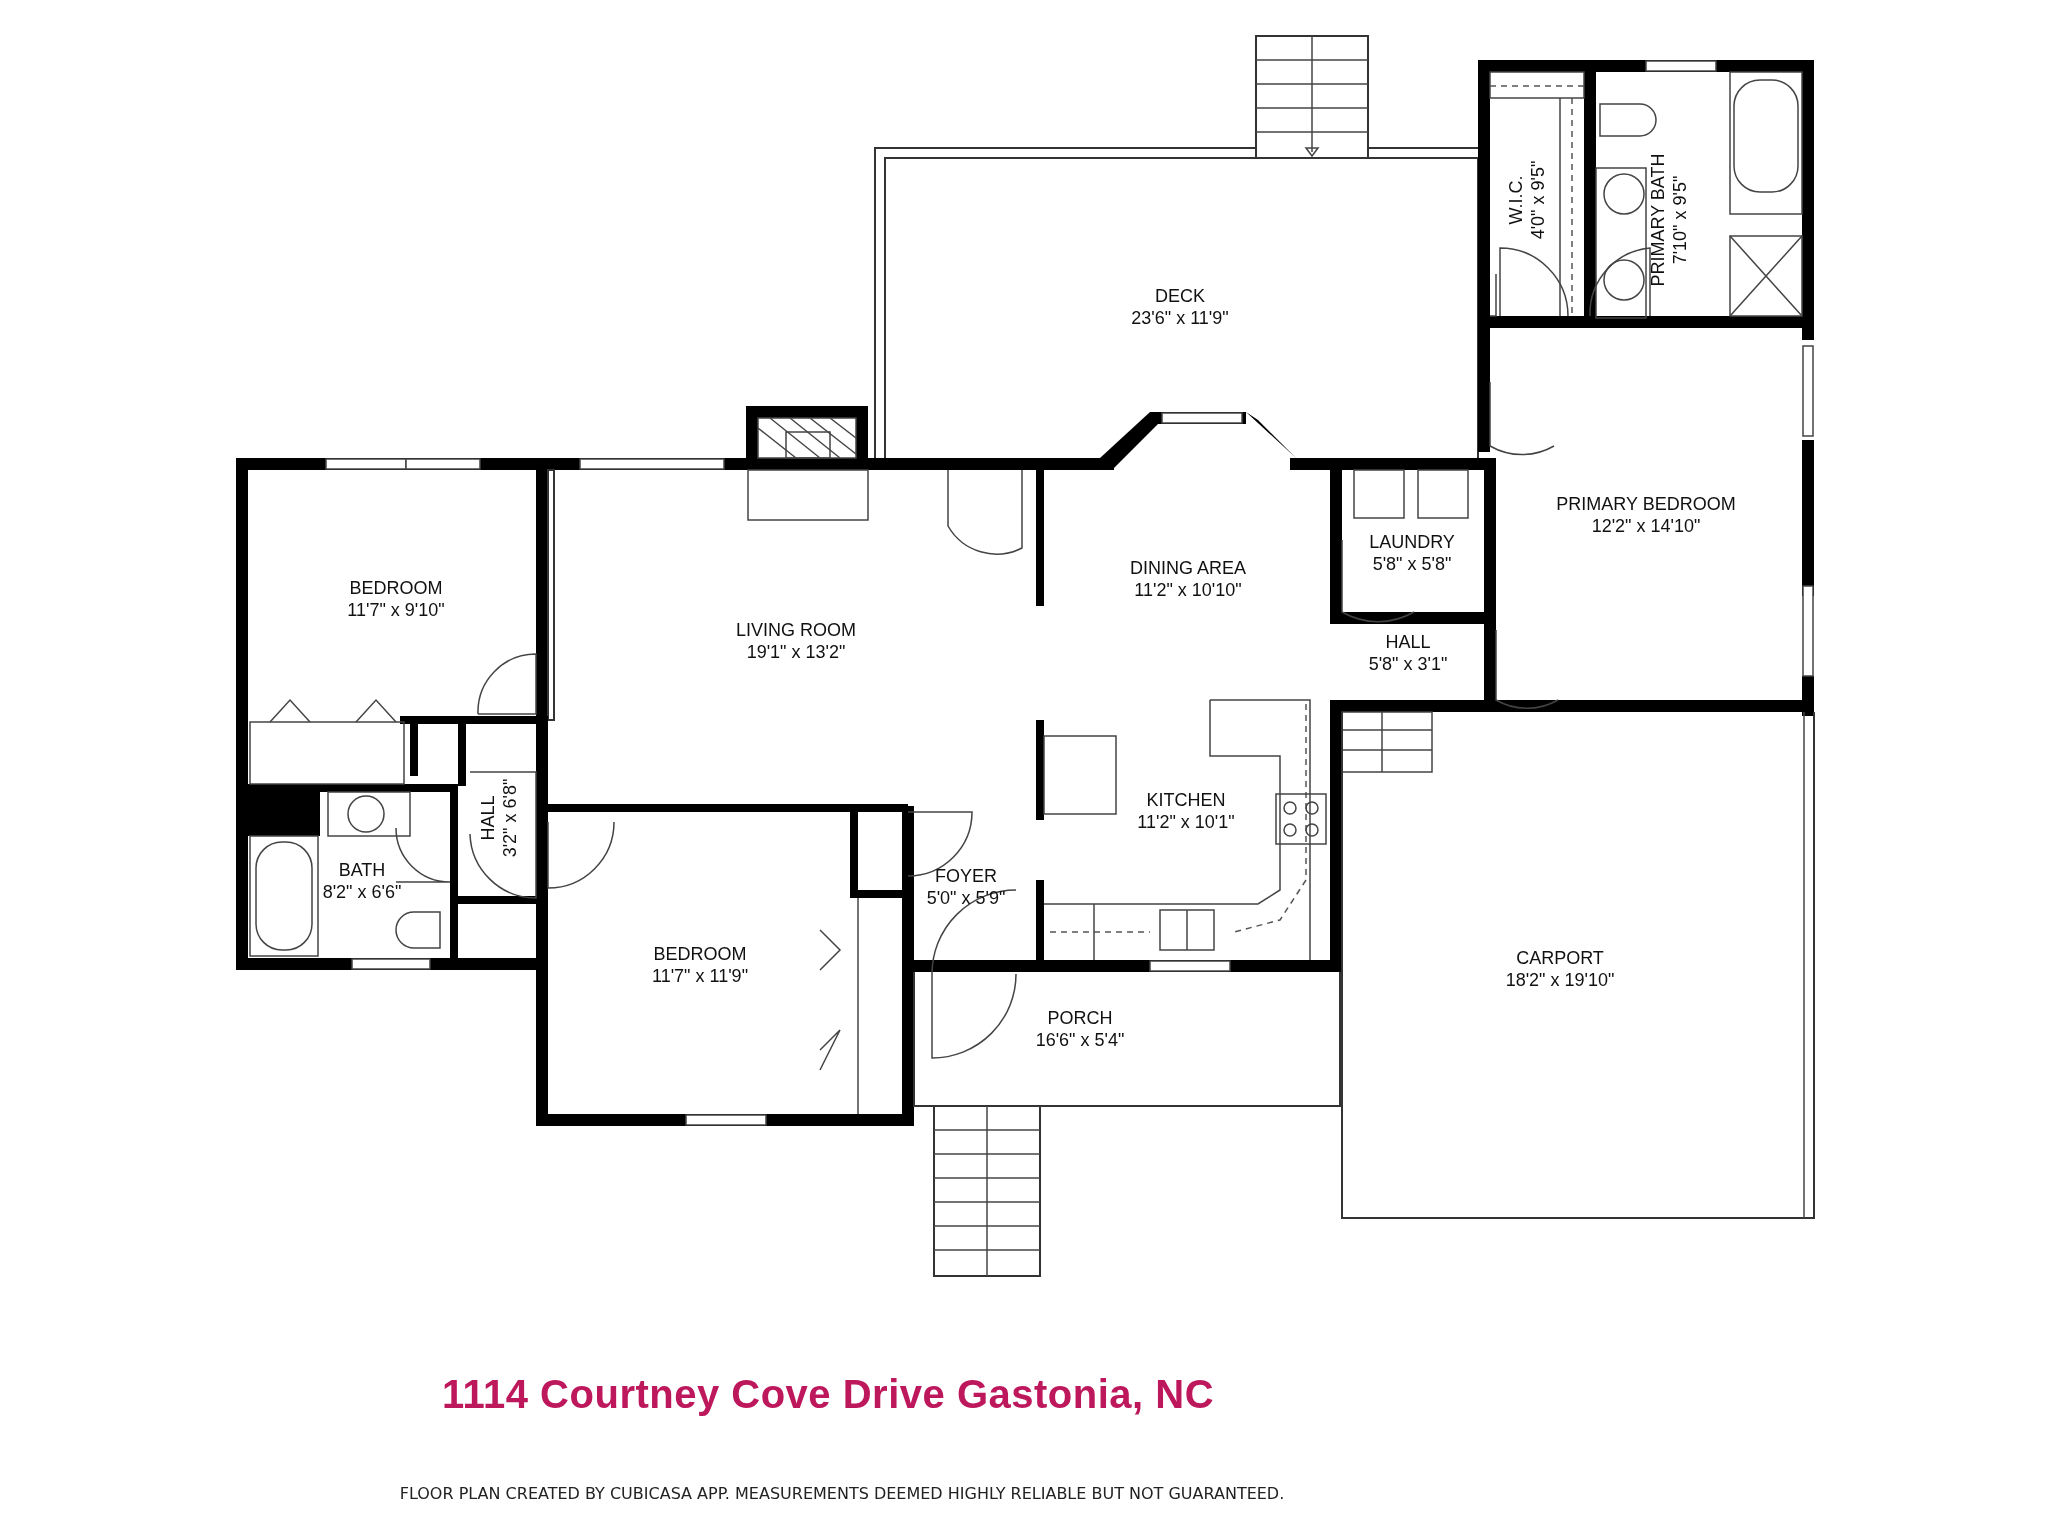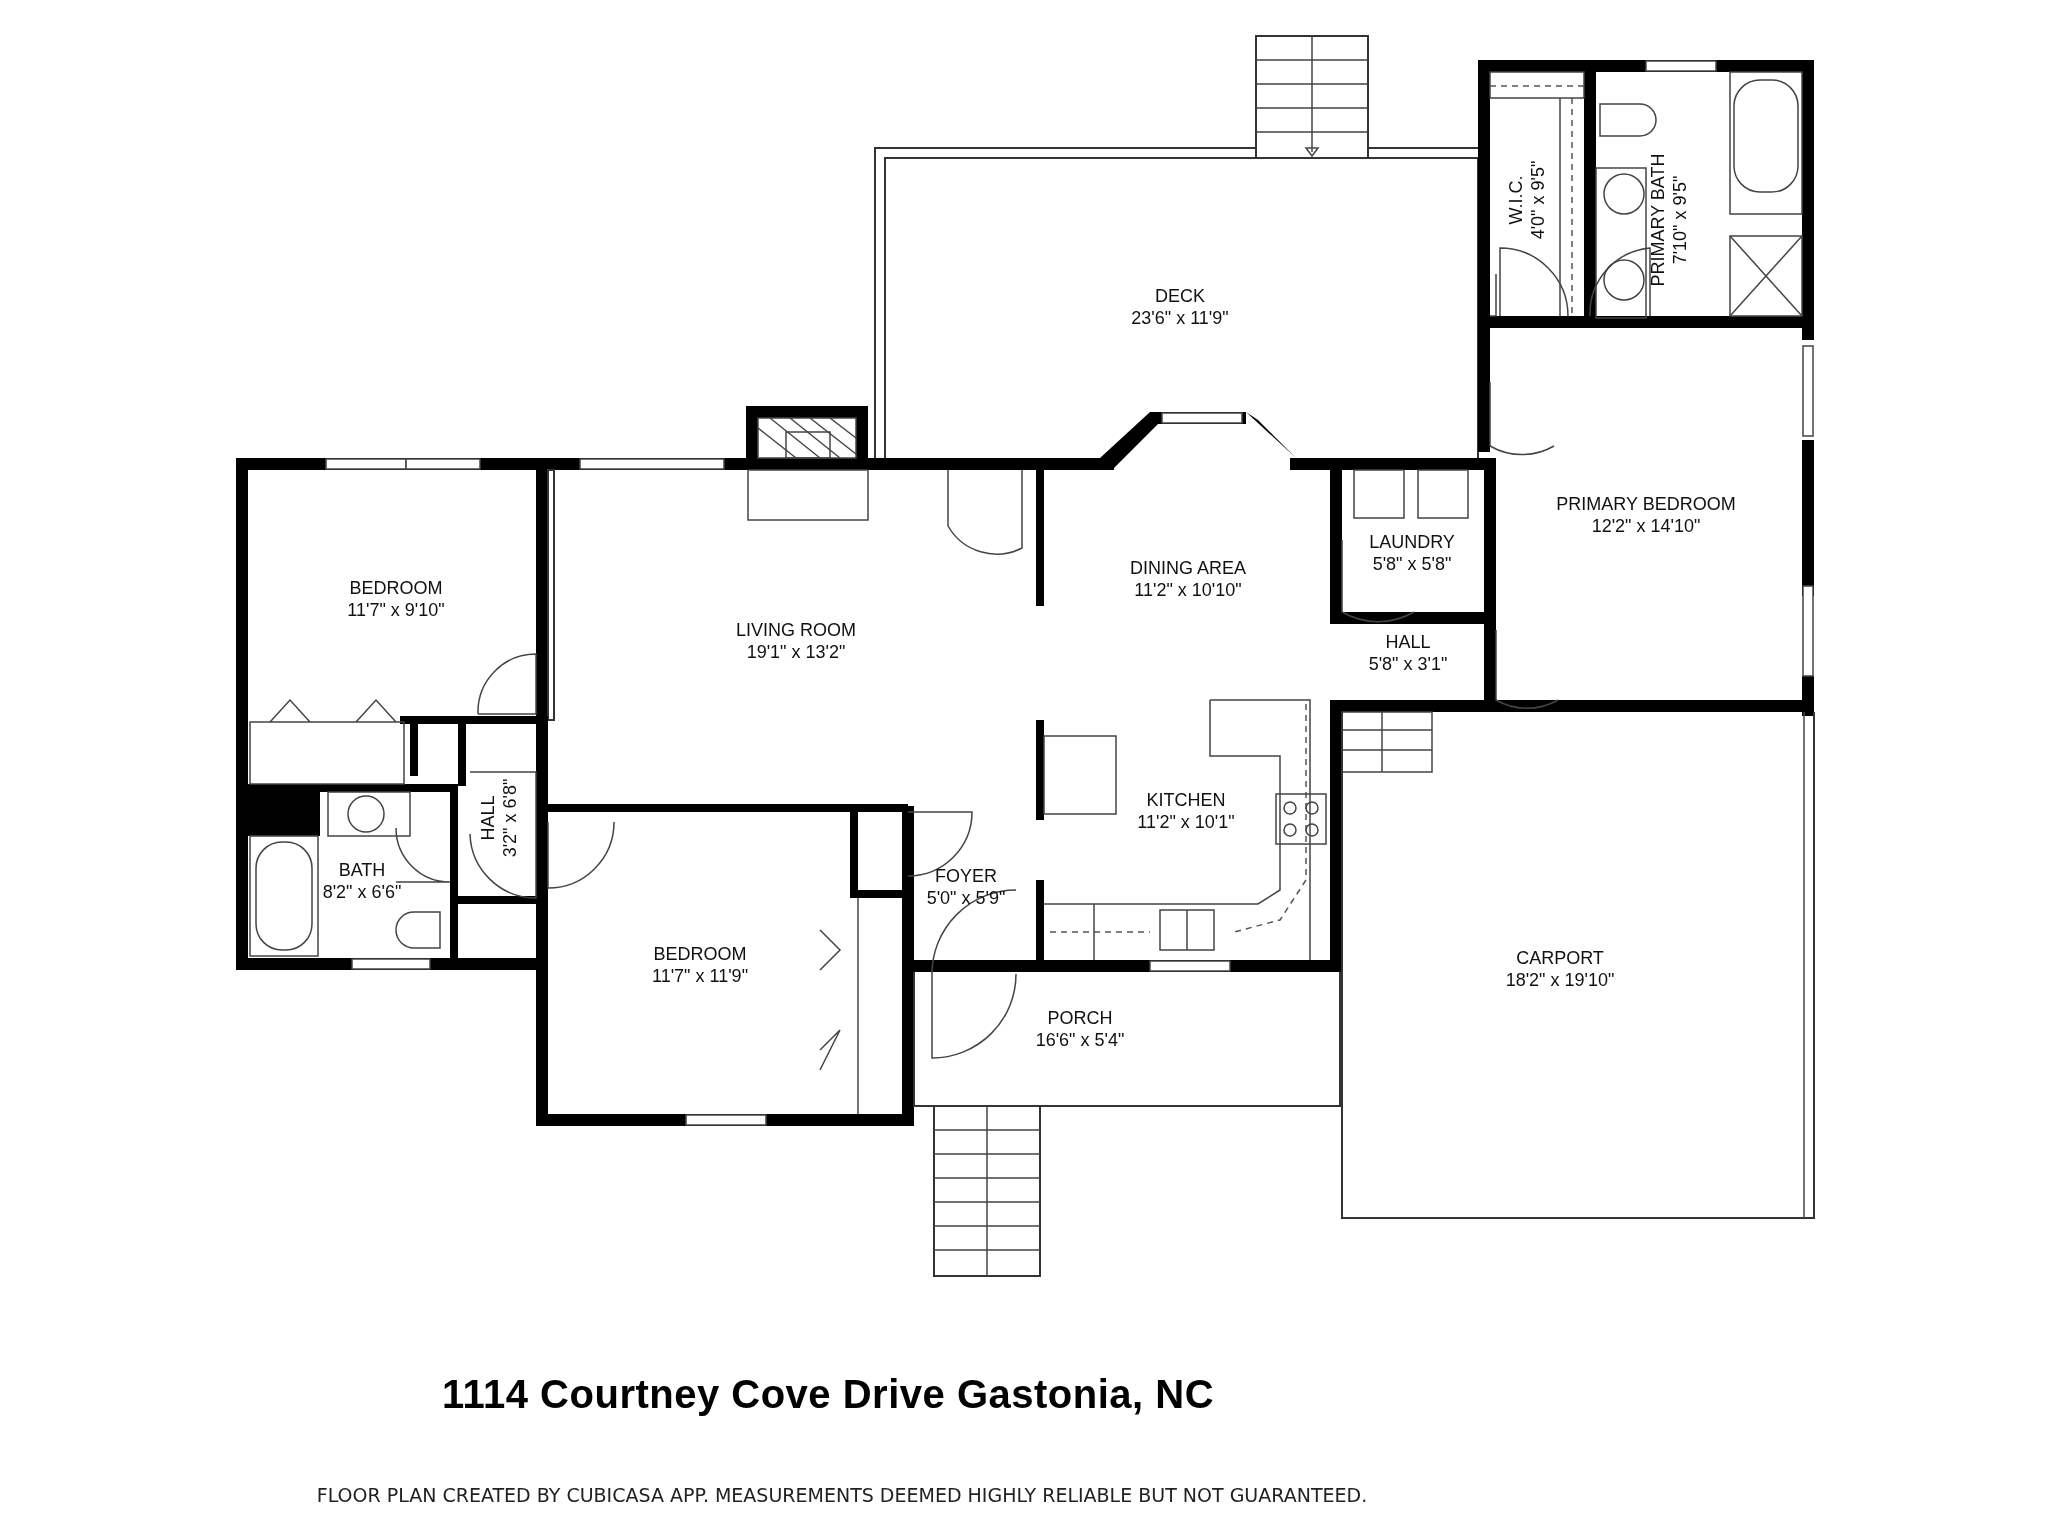--- a/index.html
+++ b/index.html
@@ -4,22 +4,22 @@
 <style>
   html, body { margin:0; padding:0; background:#ffffff; }
   body { width:2048px; height:1536px; position:relative; overflow:hidden; font-family:"Liberation Sans", sans-serif; }
   #plan { position:absolute; left:0; top:0; width:2048px; height:1536px; }
   .wall { fill:#000; }
   .thin { fill:none; stroke:#333; stroke-width:2; }
   .thin1 { fill:none; stroke:#444; stroke-width:1.5; }
   .dash { fill:none; stroke:#555; stroke-width:1.5; stroke-dasharray:6 5; }
   .win { fill:#fff; stroke:#444; stroke-width:1.5; }
   .room-label { font-family:"Liberation Sans", sans-serif; font-size:18px; fill:#111; text-anchor:middle; }
-  .title { position:absolute; left:0; width:1656px; top:1372px; text-align:center; font-family:"Liberation Sans", sans-serif; font-weight:bold; font-size:40px; color:#000000; letter-spacing:0.5px; }
-  .disclaimer { position:absolute; left:0; width:1684px; top:1484px; text-align:center; font-family:"DejaVu Sans", sans-serif; font-size:19px; color:#222; }
+  .title { position:absolute; left:0; width:1656px; top:1372px; text-align:center; font-family:"Liberation Sans", sans-serif; font-weight:bold; font-size:40px; color:#be185d; letter-spacing:0.5px; }
+  .disclaimer { position:absolute; left:0; width:1684px; top:1484px; text-align:center; font-family:"DejaVu Sans", sans-serif; font-size:16px; color:#222; }
 </style>
 </head>
 <body>
 
 <svg id="plan" viewBox="0 0 2048 1536" xmlns="http://www.w3.org/2000/svg">
 
   <g>
     <polyline class="thin" points="875,460 875,148 1256,148"></polyline>
     <polyline class="thin" points="885,460 885,158 1256,158"></polyline>
     <polyline class="thin" points="1368,158 1478,158 1478,460"></polyline>

